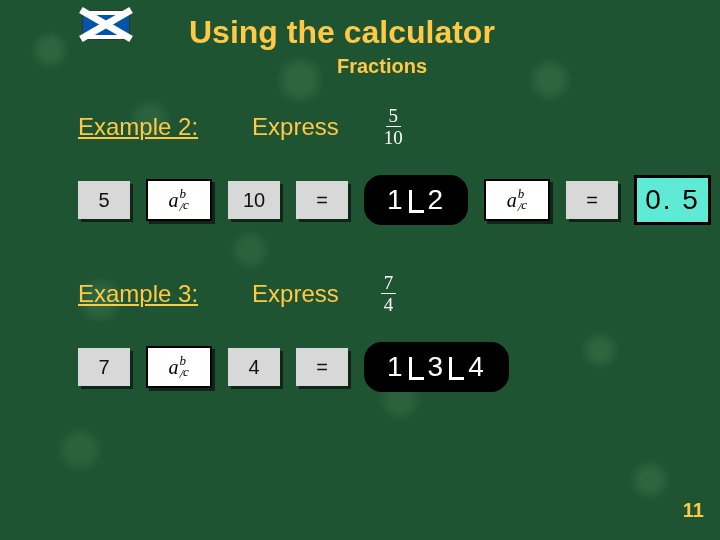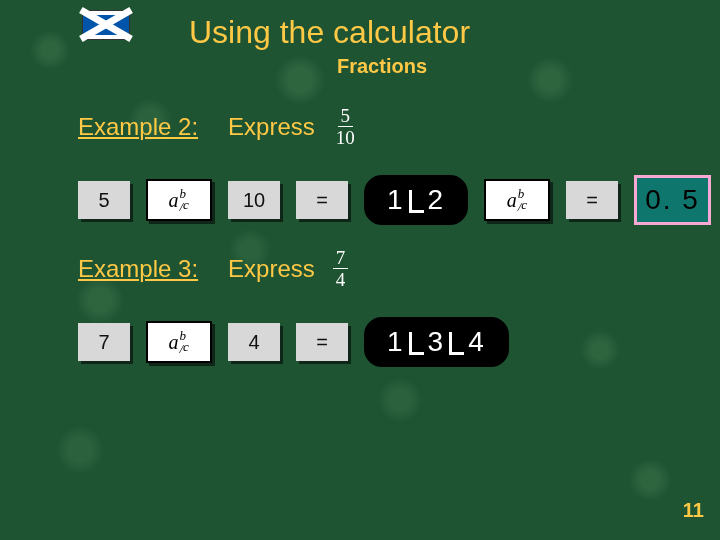--- a/index.html
+++ b/index.html
@@ -51,36 +51,37 @@
     background: #fff;
     width: 58px;
     height: 7px;
     left: -6px;
     top: 10px;
   }
   .flag::before { transform: rotate(30deg); }
   .flag::after { transform: rotate(-30deg); }
   .title {
     font-size: 32px;
-    font-weight: normal;
+    font-weight: bold;
     margin-left: 115px;
   }
   .subtitle {
     text-align: center;
     font-size: 20px;
     font-weight: bold;
     margin-top: 4px;
     margin-left: 44px;
   }
   .example-line {
     display: flex;
     align-items: center;
     padding-left: 78px;
     margin-top: 28px;
     font-size: 24px;
+    gap: 24px;
   }
   .example-label { text-decoration: underline; margin-right: 30px; white-space: nowrap;}
   .express { margin-right: 8px; }
   .fraction {
     display: inline-flex;
     flex-direction: column;
     align-items: center;
     color: #fff;
     font-family: "Times New Roman", serif;
     font-size: 19px;
@@ -151,41 +152,41 @@
   }
   .display-box .frac-sep {
     display: inline-block;
     width: 12px;
     height: 20px;
     border-left: 3px solid #fff;
     border-bottom: 3px solid #fff;
     margin: 0 4px -2px 4px;
   }
   .result-box {
-    background: #0f766e;
+    background: #5eead4;
     color: #000;
-    border: 3px solid #f9a8d4;
+    border: 3px solid #000000;
     font-family: Arial, sans-serif;
     font-size: 28px;
     height: 44px;
     display: flex;
     align-items: center;
     justify-content: center;
     padding: 0 8px;
     letter-spacing: 2px;
   }
   .page-num {
     position: absolute;
     right: 16px;
     bottom: 18px;
     font-size: 20px;
     font-weight: bold;
     color: #ffc845;
   }
-  .ex3-offset { margin-top: 23px; text-align: right; }
+  .ex3-offset { margin-top: 48px; text-align: right; }
 </style>
 </head>
 <body>
 
 <div class="header">
   <div class="flag"></div>
   <div class="title">Using the calculator</div>
 </div>
 <div class="subtitle">Fractions</div>
 

